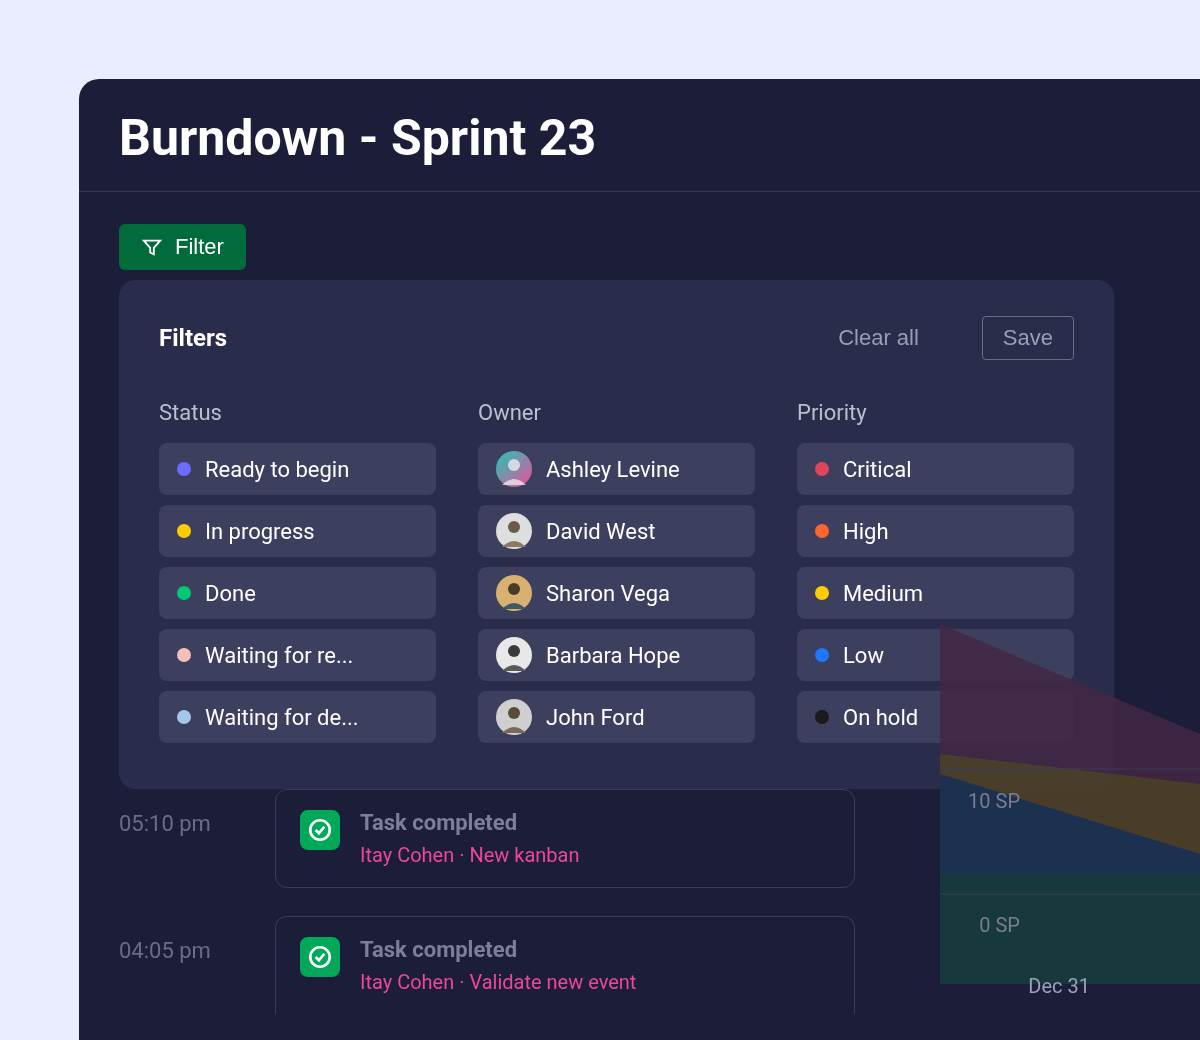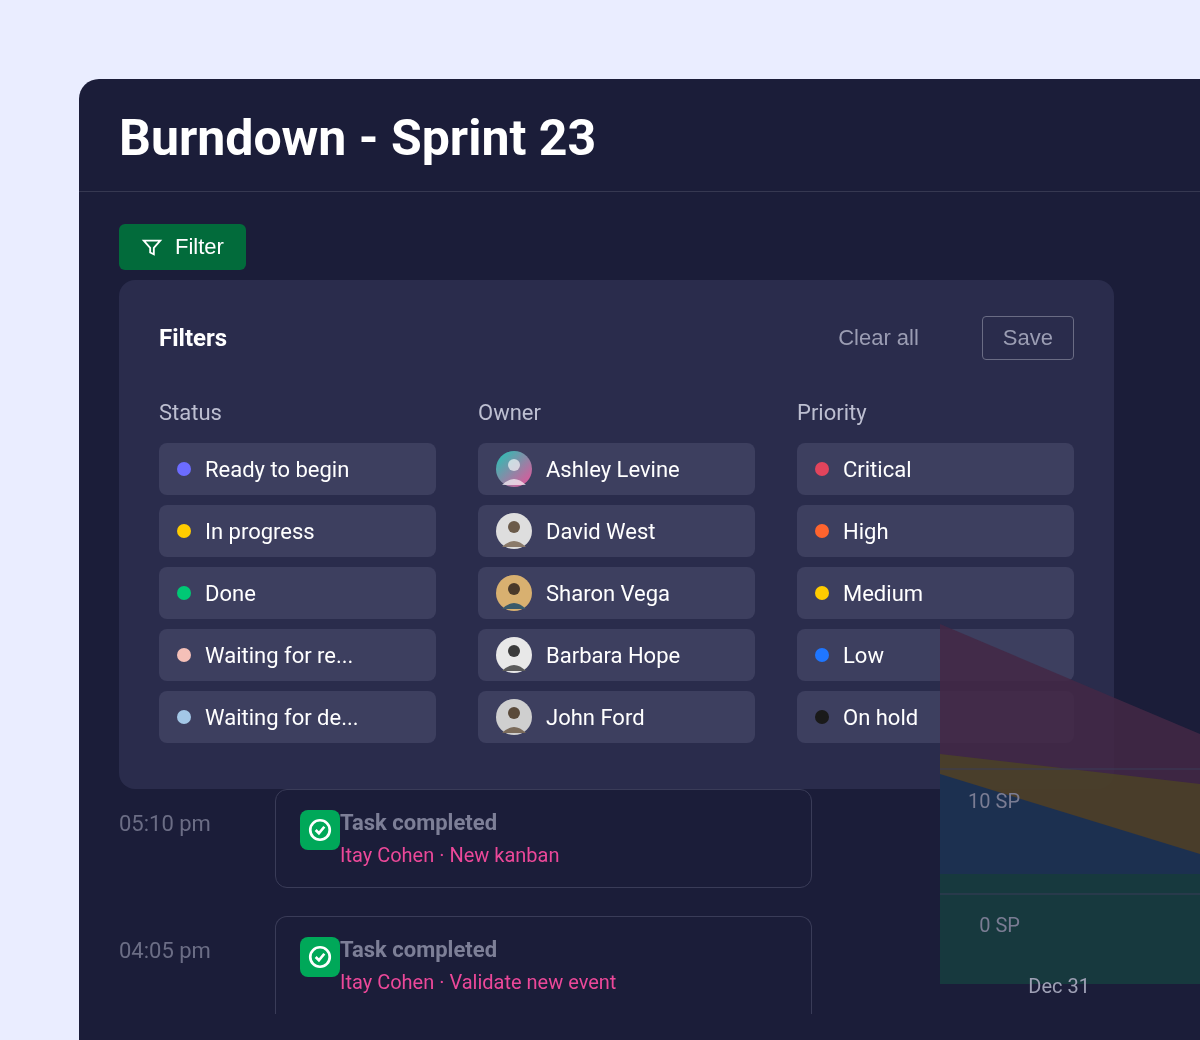--- a/index.html
+++ b/index.html
@@ -169,22 +169,23 @@
       width: 130px;
       font-size: 22px;
       color: #6b6d85;
       padding-top: 22px;
       flex-shrink: 0;
     }
     .activity-card {
       border: 1px solid #3a3c58;
       border-radius: 12px;
       padding: 20px 24px;
-      width: 537px;
-      display: flex;
+      width: 580px;
+      display: flex;
+      gap: 20px;
     }
     .check-icon {
       width: 40px;
       height: 40px;
       background: #00a859;
       border-radius: 8px;
       flex-shrink: 0;
       display: flex;
       align-items: center;
       justify-content: center;

